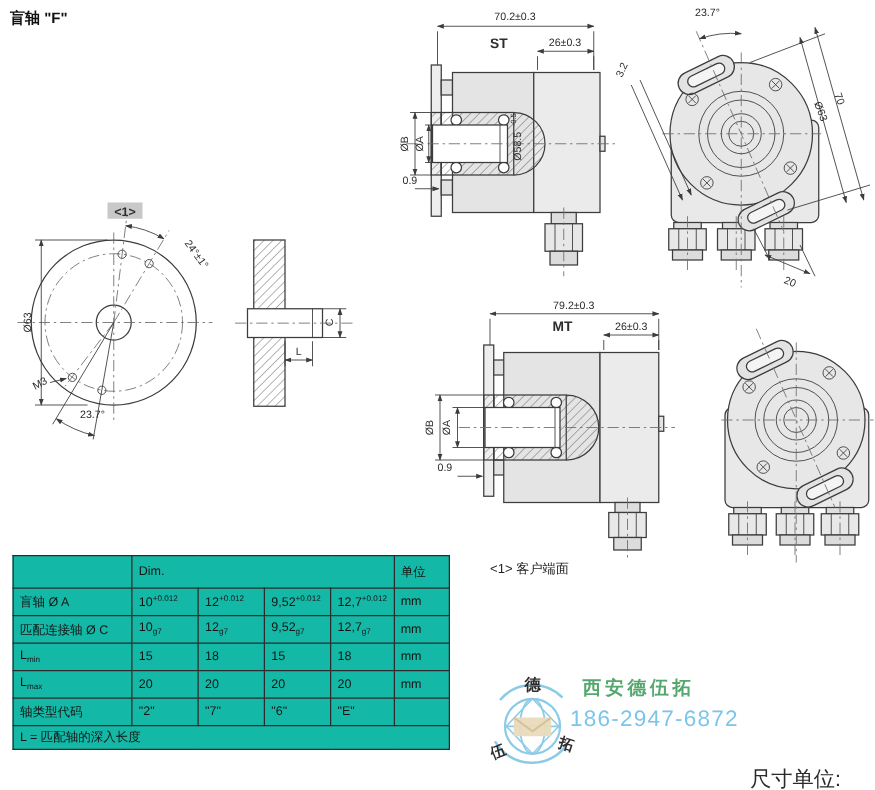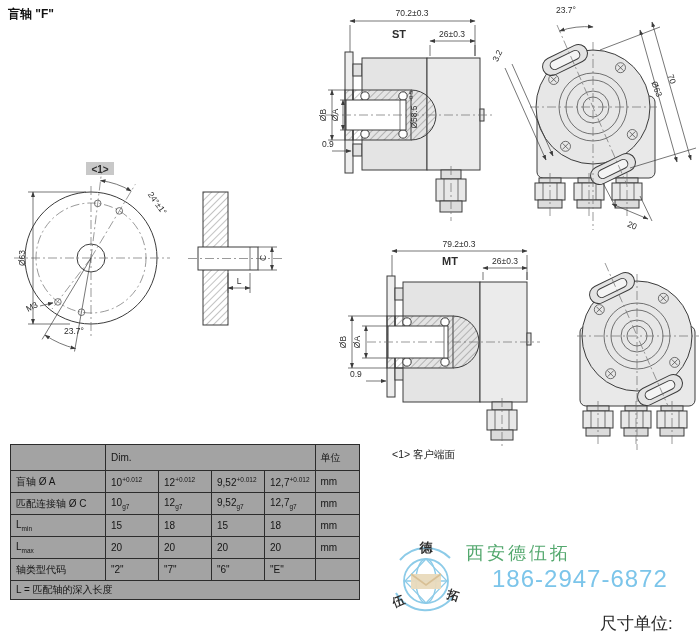--- a/index.html
+++ b/index.html
@@ -9,31 +9,31 @@
   svg text{font-family:"Liberation Sans",sans-serif;fill:#2d2d2d;}
   .d{font-size:8.5px;}
   .vlab{font-size:11px;font-weight:bold;}
   .badge-t{font-size:10px;font-weight:bold;}
   .ln{stroke:#3c3c3c;stroke-width:1;fill:none;}
   .lnf{stroke:#3c3c3c;stroke-width:1;}
   .thin{stroke:#3c3c3c;stroke-width:0.7;fill:none;}
   .cl{stroke:#6f6f6f;stroke-width:0.7;stroke-dasharray:9 3 2 3;fill:none;}
   
   #spec-table{position:absolute;left:10px;top:444px;border-collapse:collapse;
-              font-size:10px;color:#151515;background:#a3a3a3;}
+              font-size:10px;color:#151515;background:#14b8a6;}
   #spec-table td{border:1.5px solid #2c2c2c;padding:1px 5px;height:19px;vertical-align:middle;}
   #spec-table tr.hd td{height:23px;}
   .supp{font-size:6.5px;vertical-align:4px;}
   .subb{font-size:6.5px;vertical-align:-2.5px;}
   
   #note1{position:absolute;left:368px;top:448px;font-size:10.5px;color:#222;margin-left:24px;}
   #unitnote{position:absolute;left:600px;top:612px;font-size:17px;color:#2a2a2a;}
-  #wm-company{position:absolute;left:466px;top:541px;font-size:18px;font-weight:normal;
+  #wm-company{position:absolute;left:466px;top:541px;font-size:15px;font-weight:bold;
               letter-spacing:3px;color:#54a86e;}
-  #wm-phone{position:absolute;left:492px;top:565px;font-size:24px;letter-spacing:1px;color:#7cc5ea;}
+  #wm-phone{position:absolute;left:456px;top:565px;font-size:18px;letter-spacing:1px;color:#7cc5ea;}
   #wm-site{position:absolute;left:465px;top:592px;font-size:14px;letter-spacing:1.5px;color:#a8a8a8;}
   #wm-logo{position:absolute;left:388px;top:537px;}
 </style>
 </head>
 <body>
 
 <div id="page">
 
   <div id="title">盲轴 "F"</div>
 

